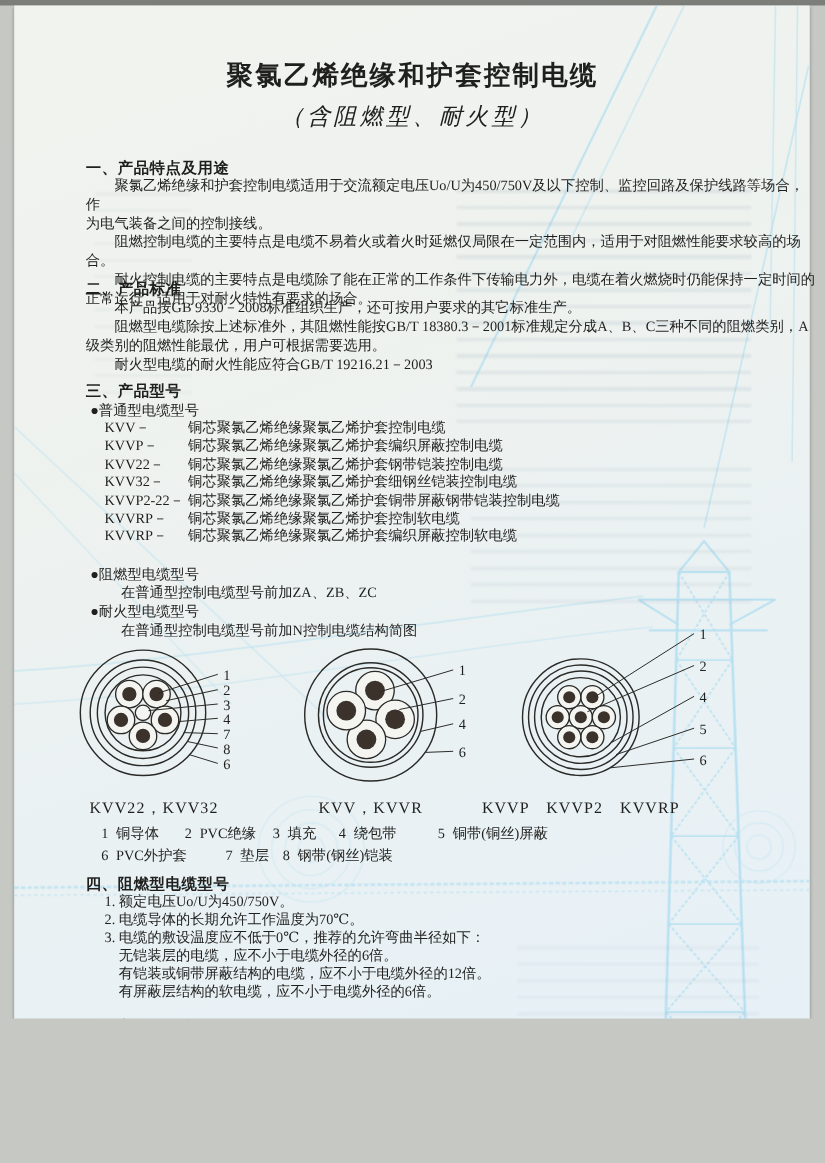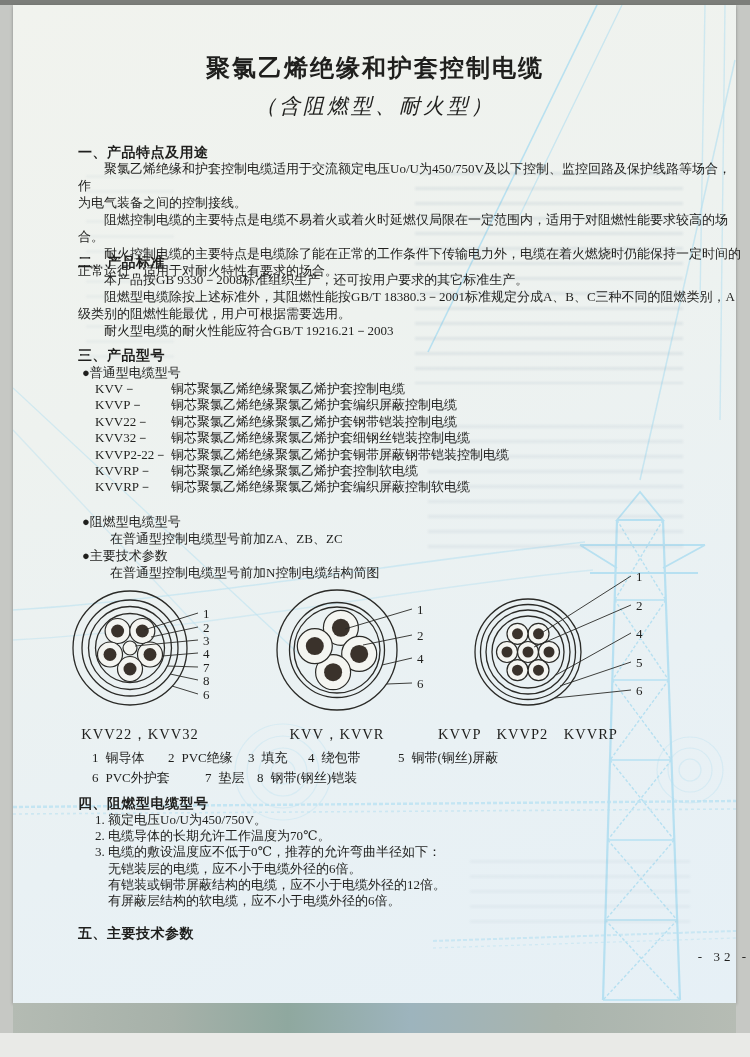--- a/index.html
+++ b/index.html
@@ -1,17 +1,17 @@
 <!DOCTYPE html>
 <html><head>
 <meta charset="utf-8">
 <style>
   html,body{margin:0;padding:0;}
   body{width:750px;height:1057px;background:#c6c8c4;font-family:"Liberation Serif","DejaVu Serif",serif;color:#1f1f1d;}
-  #page{position:relative;width:750px;height:1057px;overflow:hidden;}
+  #page{position:relative;width:750px;height:926px;overflow:hidden;}
   .scan-top-strip{position:absolute;left:0;top:0;width:750px;height:5px;background:#7c7e7a;}
   .paper{position:absolute;left:13px;top:5px;width:723px;height:998px;
          background:linear-gradient(160deg,#f1f3ee 0%,#eef2ef 35%,#e9f1f4 70%,#e6f0f6 100%);
          box-shadow:0 1px 3px rgba(60,60,60,.45);}
   .below-band{position:absolute;left:13px;top:1003px;width:723px;height:30px;
          background:linear-gradient(90deg,#b4bbb3 0%,#a6b1a9 22%,#8fa89f 38%,#9db4bd 55%,#a9b4ad 75%,#b6bcb4 100%);}
   .below-foot{position:absolute;left:0;top:1033px;width:750px;height:24px;background:#e9eae7;}
   svg.watermark{position:absolute;left:13px;top:5px;z-index:1;pointer-events:none;}
   .ghost{position:absolute;z-index:1;pointer-events:none;
          background:repeating-linear-gradient(to bottom,rgba(145,165,180,.16) 0 3px,rgba(145,165,180,0) 3px 15px);
@@ -144,21 +144,21 @@
     <div class="mrow"><span class="mname">KVVP－</span><span>铜芯聚氯乙烯绝缘聚氯乙烯护套编织屏蔽控制电缆</span></div>
     <div class="mrow"><span class="mname">KVV22－</span><span>铜芯聚氯乙烯绝缘聚氯乙烯护套钢带铠装控制电缆</span></div>
     <div class="mrow"><span class="mname">KVV32－</span><span>铜芯聚氯乙烯绝缘聚氯乙烯护套细钢丝铠装控制电缆</span></div>
     <div class="mrow"><span class="mname">KVVP2-22－</span><span>铜芯聚氯乙烯绝缘聚氯乙烯护套铜带屏蔽钢带铠装控制电缆</span></div>
     <div class="mrow"><span class="mname">KVVRP－</span><span>铜芯聚氯乙烯绝缘聚氯乙烯护套控制软电缆</span></div>
     <div class="mrow"><span class="mname">KVVRP－</span><span>铜芯聚氯乙烯绝缘聚氯乙烯护套编织屏蔽控制软电缆</span></div>
   </div>
 
   <div class="txt bullet-line bl2">●阻燃型电缆型号</div>
   <div class="txt note-line nl1">在普通型控制电缆型号前加ZA、ZB、ZC</div>
-  <div class="txt bullet-line bl3">●主要技术参数</div>
+  <div class="txt bullet-line bl3">●耐火型电缆型号</div>
   <div class="txt note-line nl2">在普通型控制电缆型号前加N控制电缆结构简图</div>
 
   <svg class="diagrams" width="650" height="195" viewBox="0 0 650 195">
 
     <g>
       <circle class="ring" cx="70" cy="93" r="57"></circle>
       <circle class="ring" cx="70" cy="93" r="48"></circle>
       <circle class="ring" cx="70" cy="93" r="41.5"></circle>
       <circle class="ring" cx="70" cy="93" r="34.5"></circle>
       <g>

